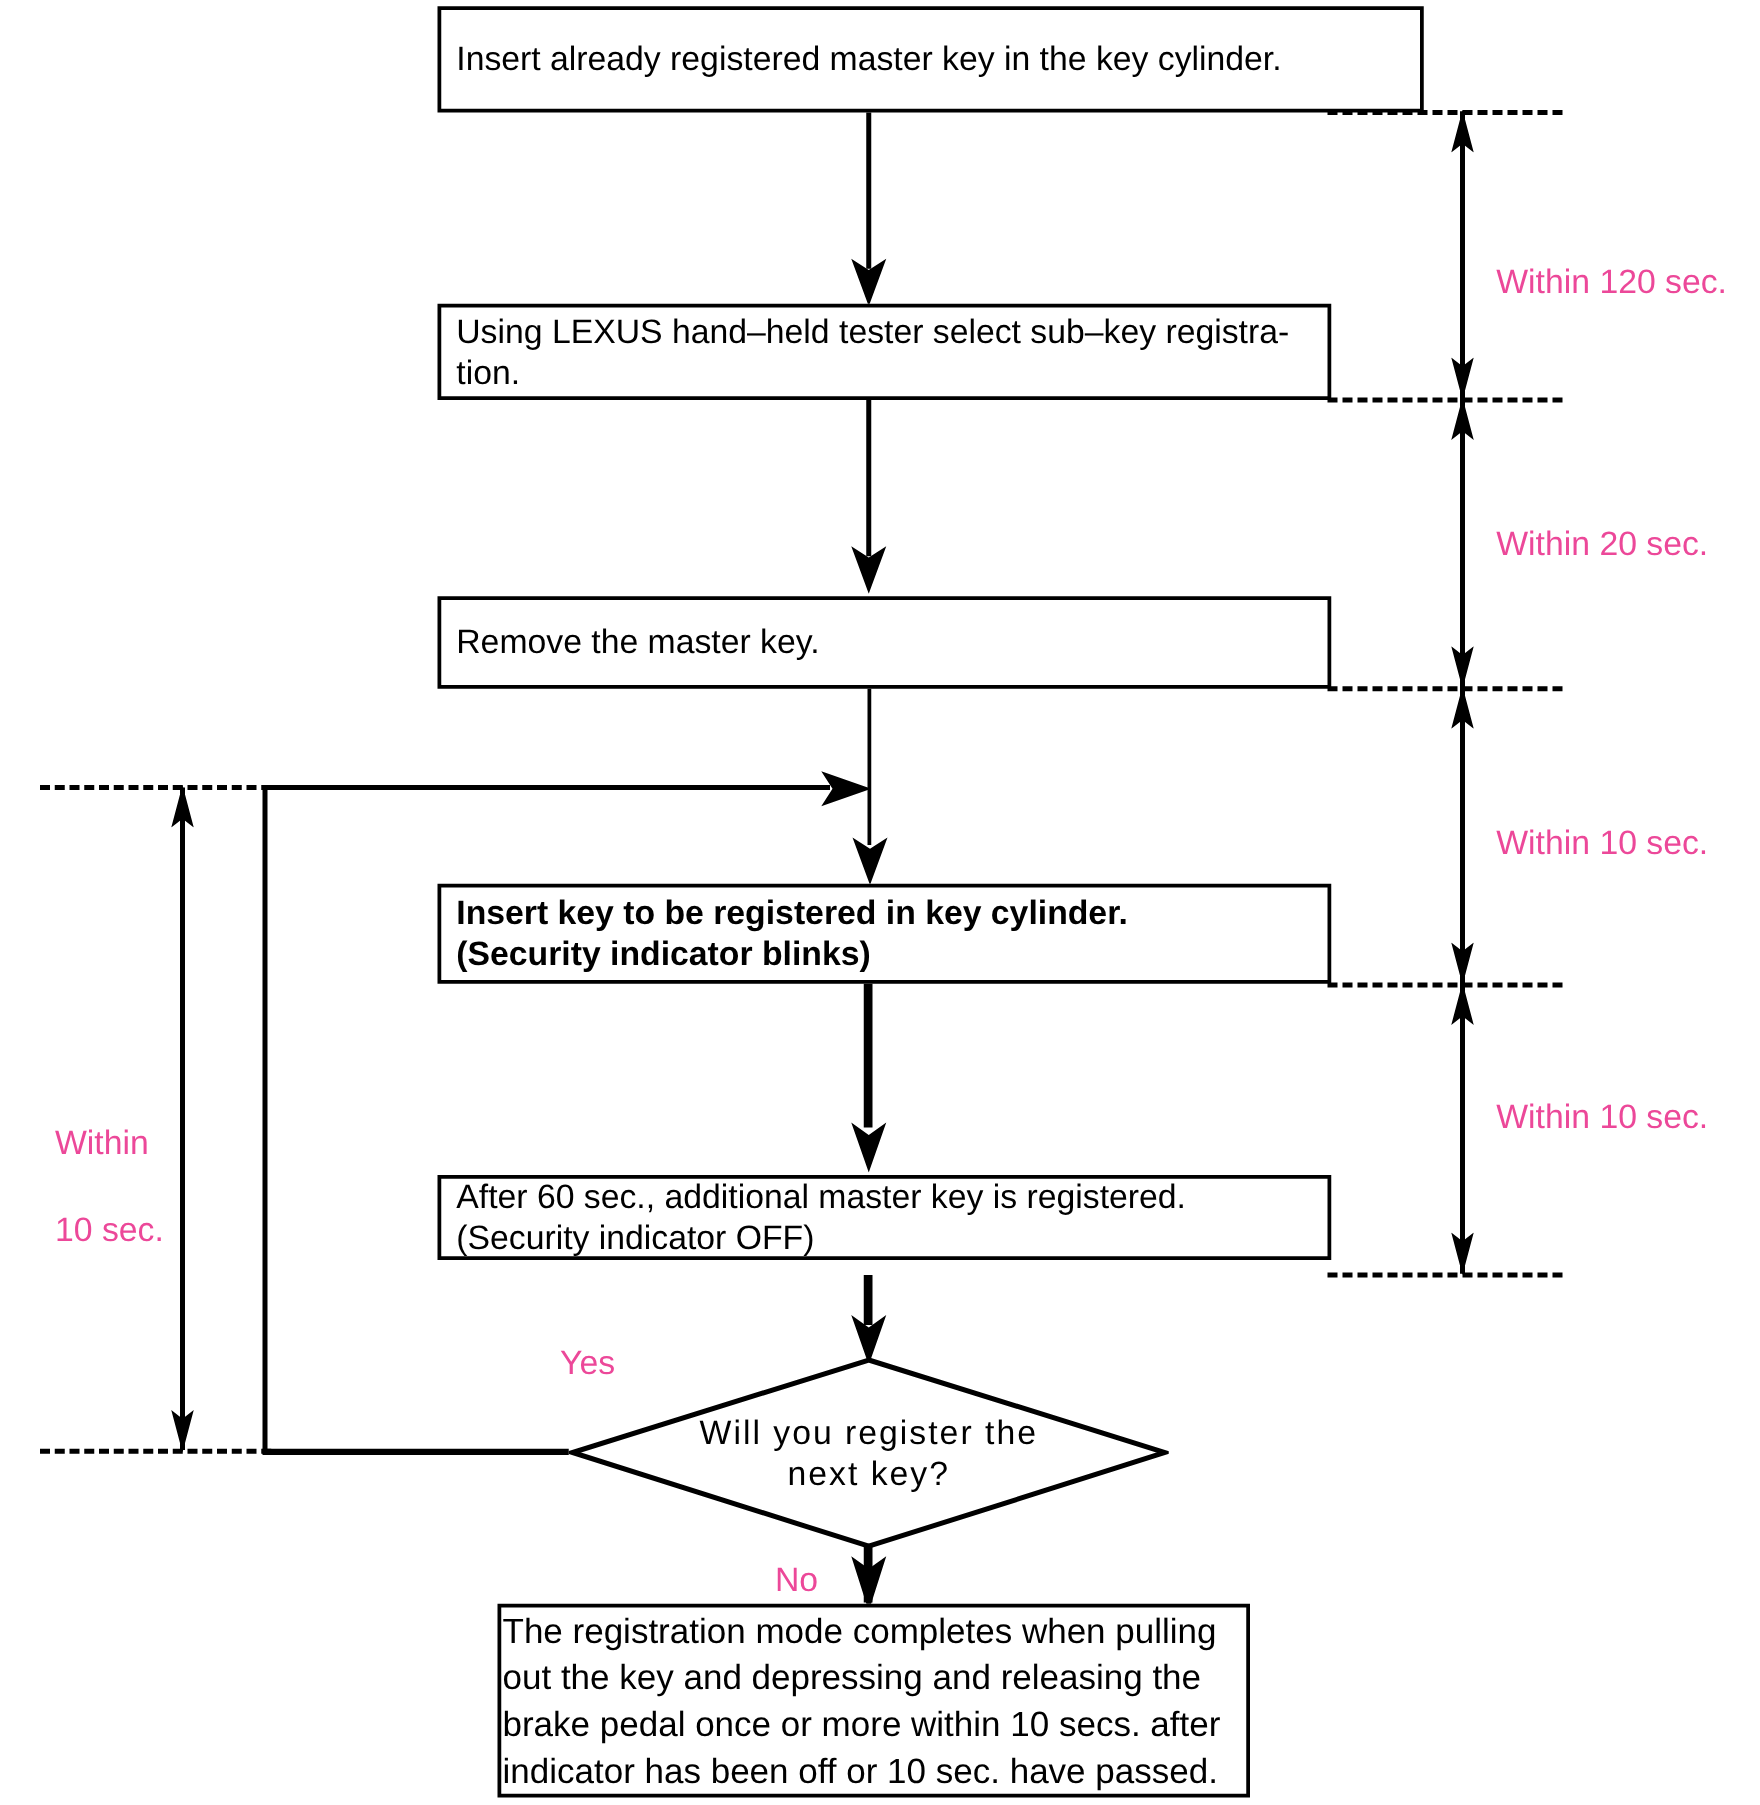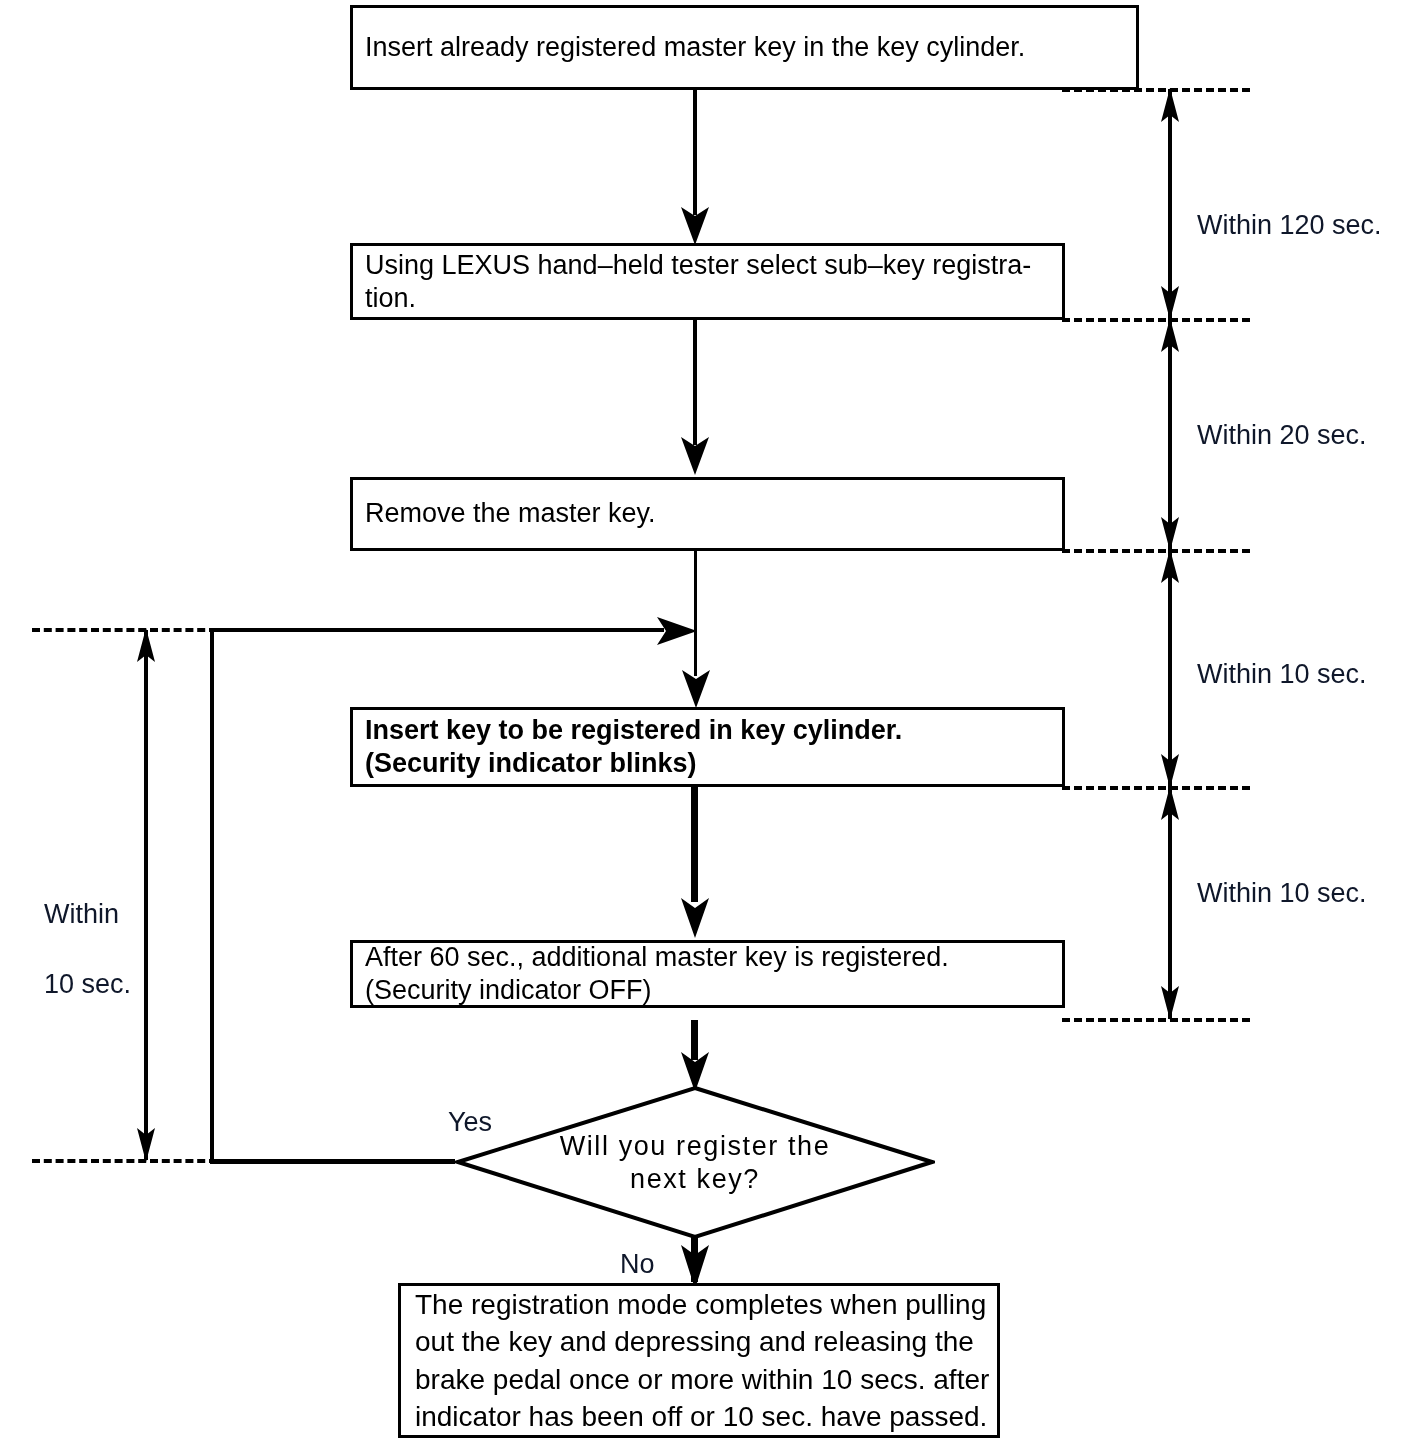--- a/index.html
+++ b/index.html
@@ -34,21 +34,21 @@
     padding-left: 12px;
     white-space: pre;
     letter-spacing: 0px;
   }
   .node-box.tight .line {
     line-height: 1.22;
   }
   .node-box.final .line {
     font-size: 28px;
     line-height: 1.33;
-    padding-left: 14px;
+    padding-left: 1px;
   }
   
   .diamond-wrap {
     position: absolute;
   }
   .diamond-wrap svg {
     display: block;
   }
   .diamond-label {
     position: absolute;
@@ -68,21 +68,21 @@
     letter-spacing: 1.6px;
     white-space: pre;
     text-align: center;
   }
   
   .txt {
     position: absolute;
     font-size: 27px;
     line-height: 1.28;
     white-space: pre;
-    color: #0f172a;
+    color: #ec4899;
   }
   .txt.two {
     line-height: 1.30;
   }
   
   .vline {
     position: absolute;
     background: #000000;
   }
   .hline {
@@ -177,21 +177,21 @@
   <div class="diamond-wrap" style="left:455px; top:1085px; width:480px; height:155px;">
     <svg width="480" height="155" viewBox="0 0 480 155">
       <polygon points="240,3 477,77 240,152 3,77" fill="#ffffff" stroke="#000000" stroke-width="4"></polygon>
     </svg>
     <div class="diamond-label">
       <div class="dl">Will you register the</div>
       <div class="dl">next key?</div>
     </div>
   </div>
 
-  <div class="txt" style="left:448px; top:1073px;margin-top:32px;">Yes</div>
+  <div class="txt" style="left:448px; top:1073px;">Yes</div>
 
   <div class="txt" style="left:620px; top:1247px;">No</div>
 
   <div class="vline" style="left:691px; top:1237px; width:7px; height:45px;"></div>
   <div class="arrow" style="left:677px; top:1243px;">
     <svg width="36" height="46" viewBox="0 0 36 46">
         <polygon points="18,46 4,2 18,12 32,2" fill="#000"></polygon>
       </svg>
   </div>
 

